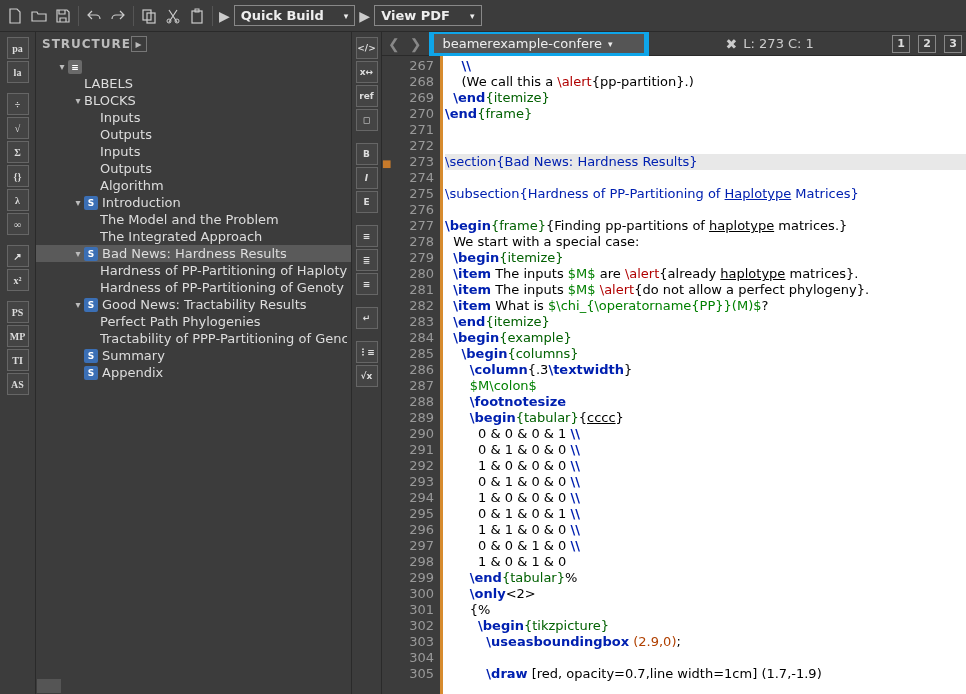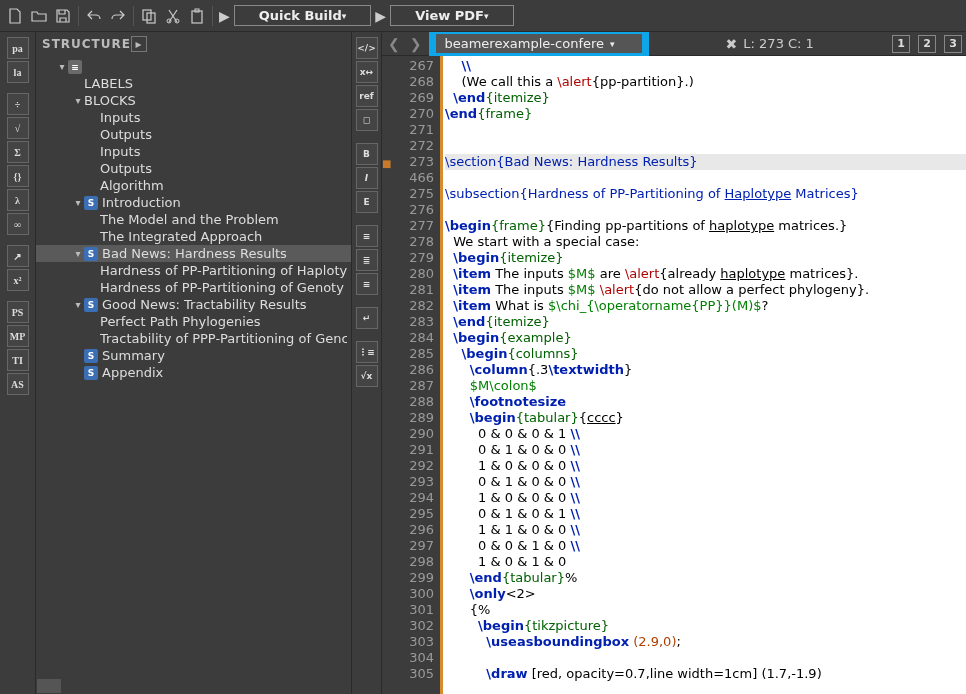--- a/index.html
+++ b/index.html
@@ -4,21 +4,21 @@
 <style>
 * { margin: 0; padding: 0; box-sizing: border-box; font-family: "DejaVu Sans", sans-serif; }
 body { background: #3c3c3c; color: #ddd; font-size: 12px; width: 966px; height: 694px; overflow: hidden; display: flex; flex-direction: column; }
 
 
 .toolbar { height: 32px; background: #3c3c3c; display: flex; align-items: center; padding: 0 4px; gap: 2px; border-bottom: 1px solid #2a2a2a; }
 .toolbar .tbtn { width: 22px; height: 22px; display: flex; align-items: center; justify-content: center; color: #ccc; cursor: pointer; }
 .toolbar .tbtn svg { width: 16px; height: 16px; fill: #ccc; stroke: #ccc; }
 .toolbar .sep { width: 1px; height: 20px; background: #555; margin: 0 2px; }
 .toolbar .play { color: #ccc; font-size: 14px; margin: 0 2px; }
-.toolbar .combo { border: 1px solid #888; padding: 2px 24px; color: #eee; background: #3c3c3c; font-weight: bold; font-size: 13px; display: flex; align-items: center; gap: 0; }
+.toolbar .combo { border: 1px solid #888; padding: 2px 6px; color: #eee; background: #3c3c3c; font-weight: bold; font-size: 13px; display: flex; align-items: center; gap: 20px; }
 .toolbar .combo .dd { font-size: 9px; }
 
 
 .main { flex: 1; display: flex; overflow: hidden; }
 
 
 .lstrip { width: 36px; background: #3c3c3c; border-right: 1px solid #2a2a2a; display: flex; flex-direction: column; padding-top: 4px; }
 .lstrip .lbtn { width: 22px; height: 22px; margin: 1px auto; border: 1px solid #666; background: #444; color: #ddd; font-size: 10px; font-weight: bold; display: flex; align-items: center; justify-content: center; font-family: serif; }
 .lstrip .lgap { height: 8px; }
 
@@ -39,21 +39,21 @@
 
 
 .mstrip { width: 30px; background: #3c3c3c; border-right: 1px solid #2a2a2a; display: flex; flex-direction: column; padding-top: 4px; }
 .mstrip .mbtn { width: 22px; height: 22px; margin: 1px auto; border: 1px solid #666; background: #444; color: #ddd; font-size: 9px; font-weight: bold; display: flex; align-items: center; justify-content: center; }
 .mstrip .mgap { height: 10px; }
 
 
 .editor { flex: 1; display: flex; flex-direction: column; background: #3c3c3c; }
 .edhdr { height: 24px; display: flex; align-items: center; background: #3c3c3c; gap: 6px; padding: 0 4px; border-bottom: 1px solid #2a2a2a;}
 .edhdr .nav { color:#888; font-size:14px; padding:0 2px;}
-.edhdr .tab { flex:0 0 220px; background:#555; border:7px solid #0ea5e9; padding:2px 8px; color:#eee; font-size:13px; display:flex; align-items:center; gap:6px;}
+.edhdr .tab { flex:0 0 220px; background:#555; border:5px solid #0ea5e9; padding:2px 8px; color:#eee; font-size:13px; display:flex; align-items:center; gap:6px;}
 .edhdr .tab .dd{font-size:9px;}
 .edhdr .sp { flex:1; }
 .edhdr .x { color:#ccc; font-size:14px; }
 .edhdr .pos { color:#ccc; font-size:13px; }
 .edhdr .bk { width:18px; height:18px; border:1px solid #888; color:#ddd; font-size:11px; font-weight:bold; display:flex; align-items:center; justify-content:center; margin-left:2px;}
 
 .code { flex:1; display:flex; overflow:hidden; font-family:"DejaVu Sans Mono","Consolas",monospace; font-size:13px; line-height:16px; }
 .gutter { width:58px; background:#3c3c3c; color:#9a9a9a; text-align:right; padding:2px 6px 2px 2px; }
 .gutter .ln { height:16px; position:relative; }
 .gutter .ln.mark::before { content:"■"; position:absolute; left:-2px; color:#c77a2b; font-size:10px; top:2px;}
@@ -288,21 +288,21 @@
     </div>
     <div class="code">
       <div class="gutter" id="gutter">
           <div class="ln">267</div>
           <div class="ln">268</div>
           <div class="ln">269</div>
           <div class="ln">270</div>
           <div class="ln">271</div>
           <div class="ln">272</div>
           <div class="ln mark">273</div>
-          <div class="ln">466</div>
+          <div class="ln">274</div>
           <div class="ln">275</div>
           <div class="ln">276</div>
           <div class="ln">277</div>
           <div class="ln">278</div>
           <div class="ln">279</div>
           <div class="ln">280</div>
           <div class="ln">281</div>
           <div class="ln">282</div>
           <div class="ln">283</div>
           <div class="ln">284</div>

